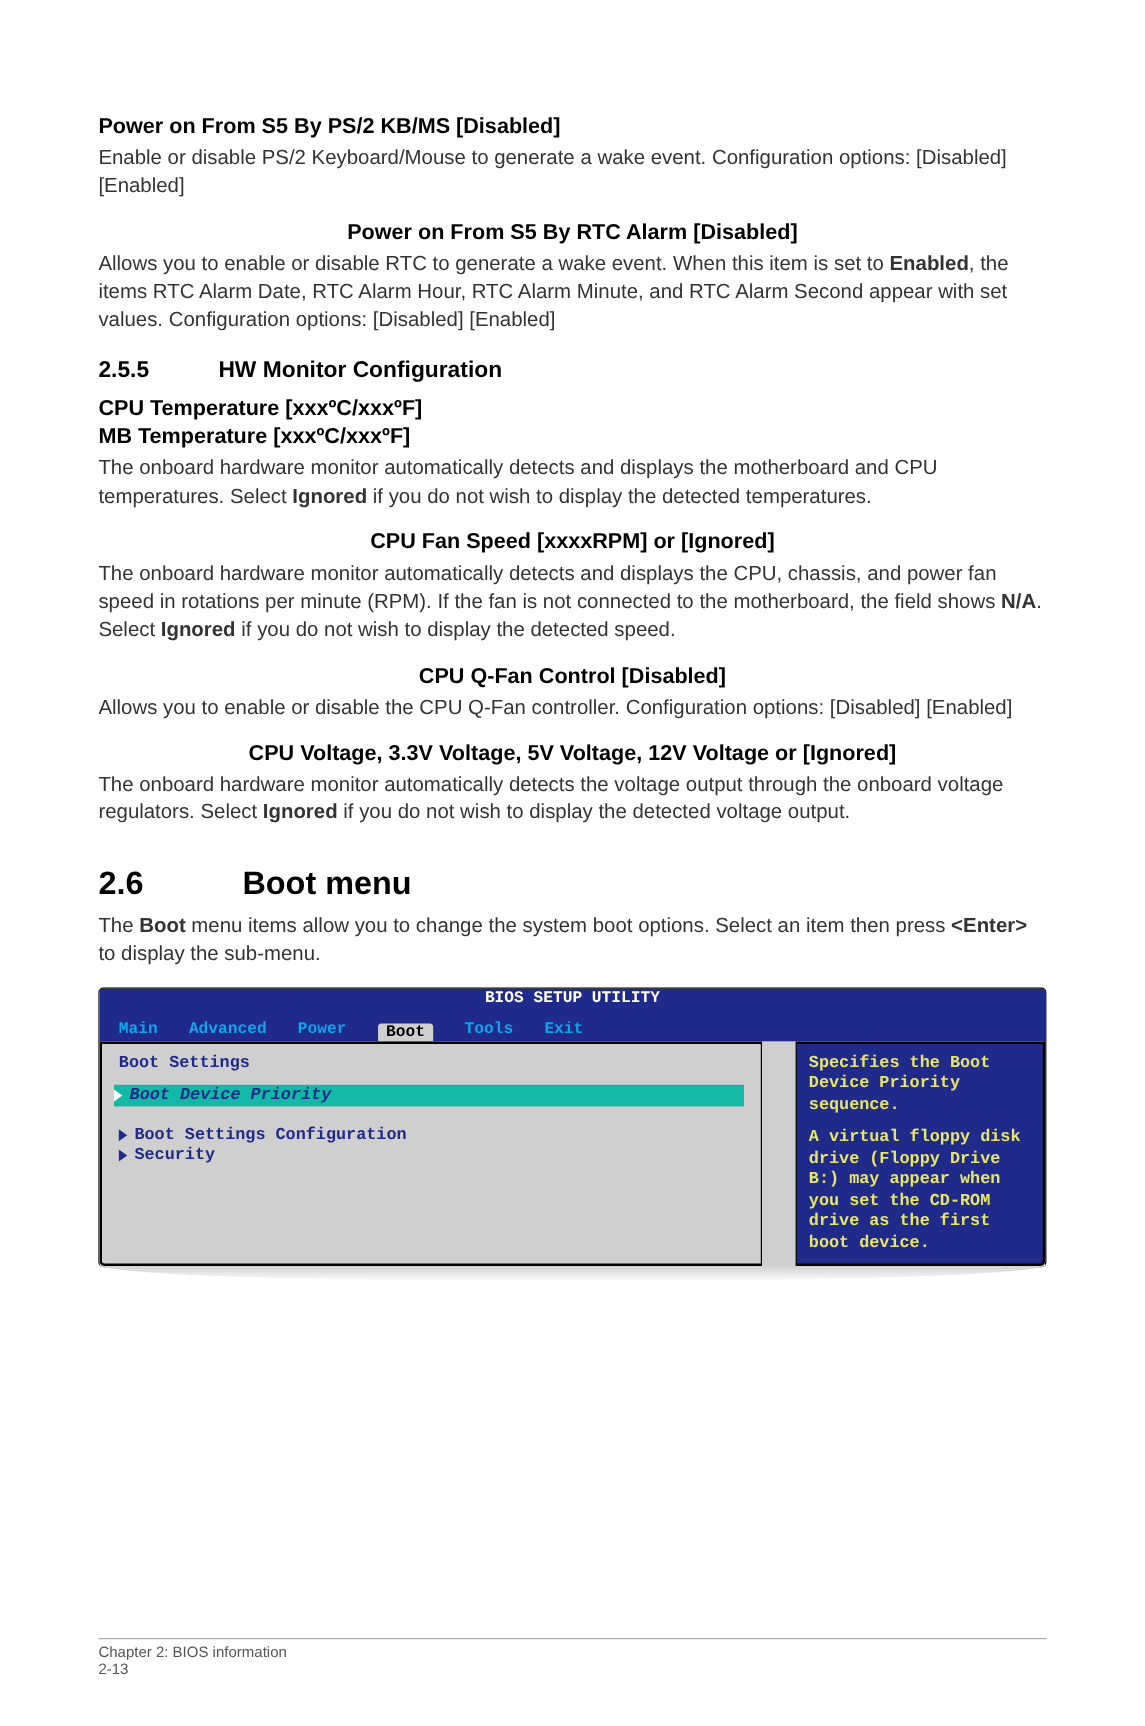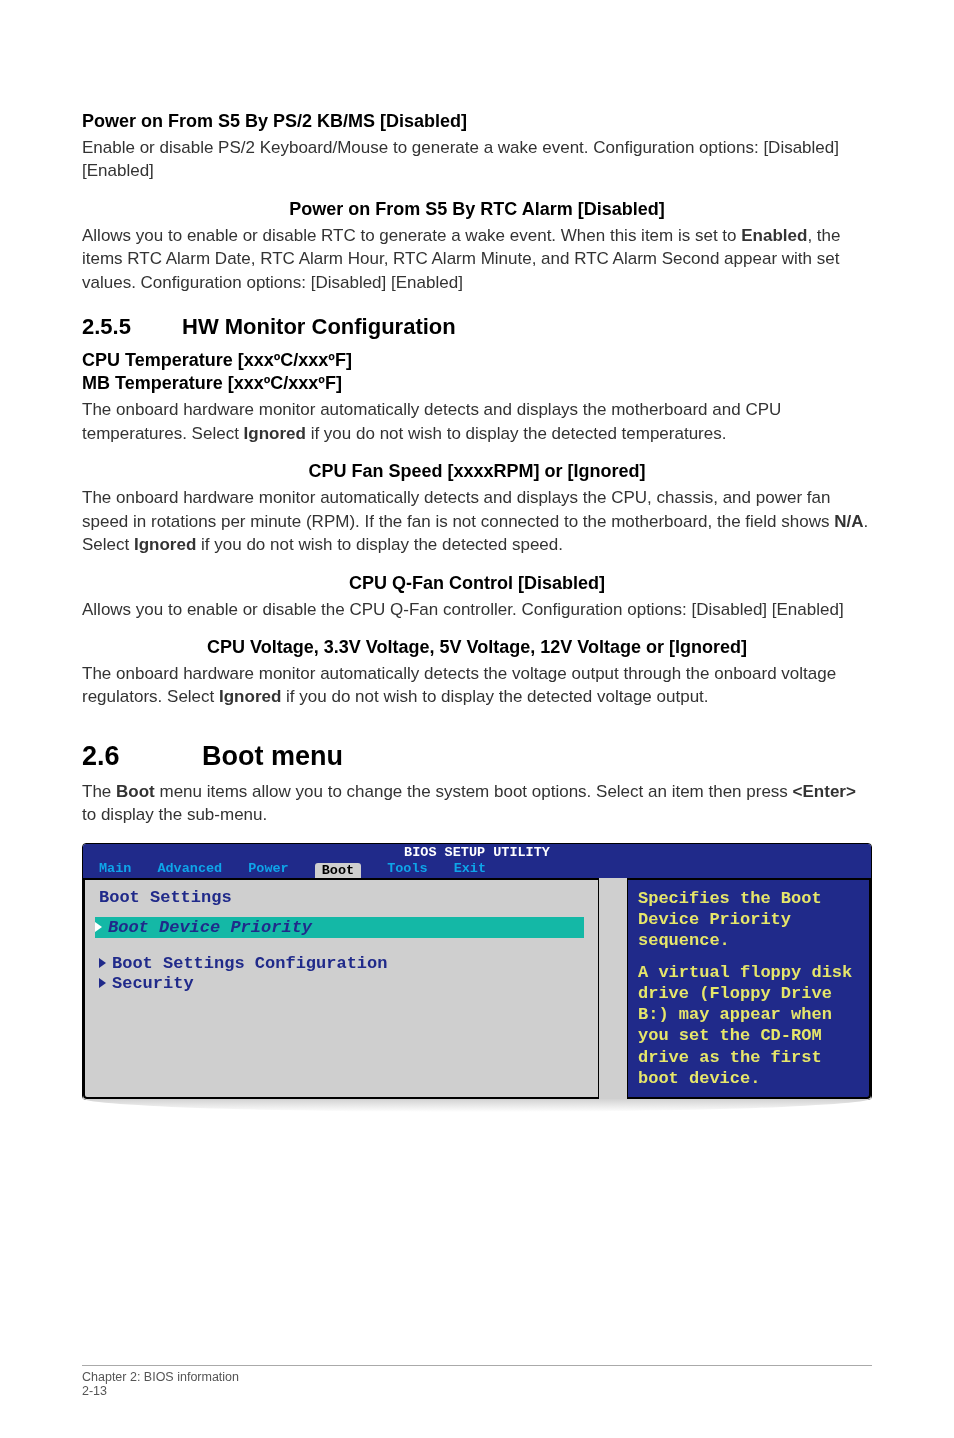--- a/index.html
+++ b/index.html
@@ -10,40 +10,40 @@
     background: #fff;
   }
   .page {
     width: 954px;
     min-height: 1438px;
     padding: 95px 82px 40px 82px;
     display: flex;
     flex-direction: column;
     position: relative;
   }
-  .content { flex: 1 0 auto; margin-top: 16px; }
+  .content { flex: 1 0 auto; }
   h2 {
     font-size: 18px;
     font-weight: bold;
     margin: 0 0 4px 0;
     color: #000;
   }
   h2.tight-top { margin-top: 16px; text-align: center; }
   p {
     font-size: 17px;
     line-height: 1.38;
     margin: 0 0 12px 0;
     color: #333;
   }
   .sec-num {
     display: inline-block;
     width: 100px;
   }
   .section-heading {
-    font-size: 22px;
+    font-size: 19px;
     font-weight: bold;
     margin: 20px 0 10px 0;
     color: #000;
   }
   .big-heading {
     font-size: 27px;
     font-weight: bold;
     margin: 32px 0 8px 0;
     color: #000;
   }
@@ -57,21 +57,21 @@
     border-radius: 4px;
     overflow: hidden;
   }
   .bios-title-row {
     background: #202a8a;
     color: #fff;
     font-family: "Courier New", monospace;
     font-weight: bold;
     font-size: 13.5px;
     position: relative;
-    height: 34px;
+    height: 44px;
   }
   .bios-title-center {
     position: absolute;
     left: 50%;
     transform: translateX(-50%);
     top: 1px;
     white-space: nowrap;
   }
   .bios-menu {
     display: flex;
@@ -92,34 +92,34 @@
     border-radius: 3px 3px 0 0;
     height: 15px;
     line-height: 15px;
     align-self: flex-end;
     margin-bottom: 0;
   }
   .bios-body {
     display: flex;
     background: #cfcfcf;
     font-family: "Courier New", monospace;
-    font-size: 17px;
+    font-size: 14px;
     min-height: 150px;
     position: relative;
     gap: 28px;
   }
   .bios-left {
     flex: 1;
     border: 2px solid #000;
     border-right: 1px solid #000;
     padding: 8px 14px 18px 14px;
     border-radius: 0 0 0 4px;
   }
   .bios-right {
-    width: 244px;
+    width: 208px;
     background: #202a8a;
     color: #e6e66a;
     border: 2px solid #000;
     border-left: 1px solid #000;
     padding: 8px 10px;
     font-weight: bold;
     line-height: 1.25;
     border-radius: 0 0 4px 0;
   }
   .bios-left .title {

